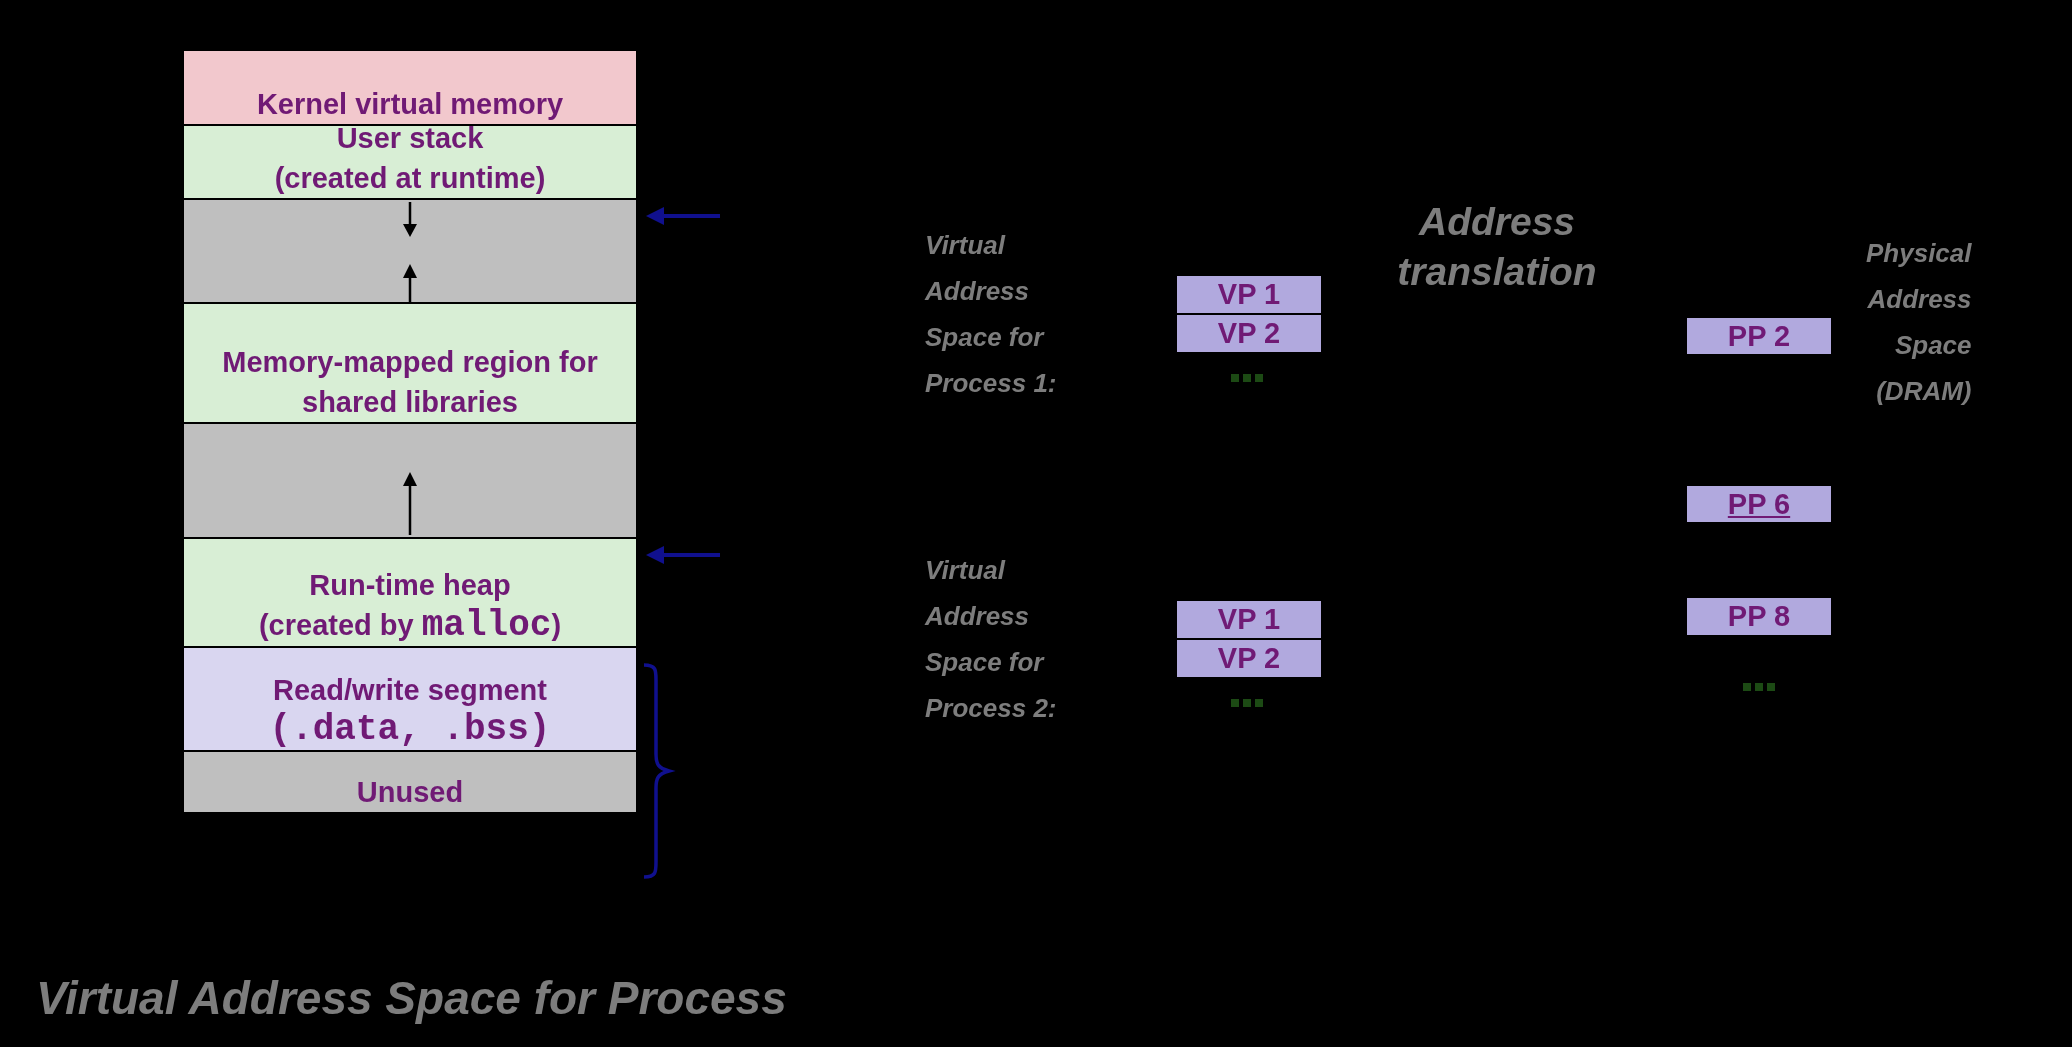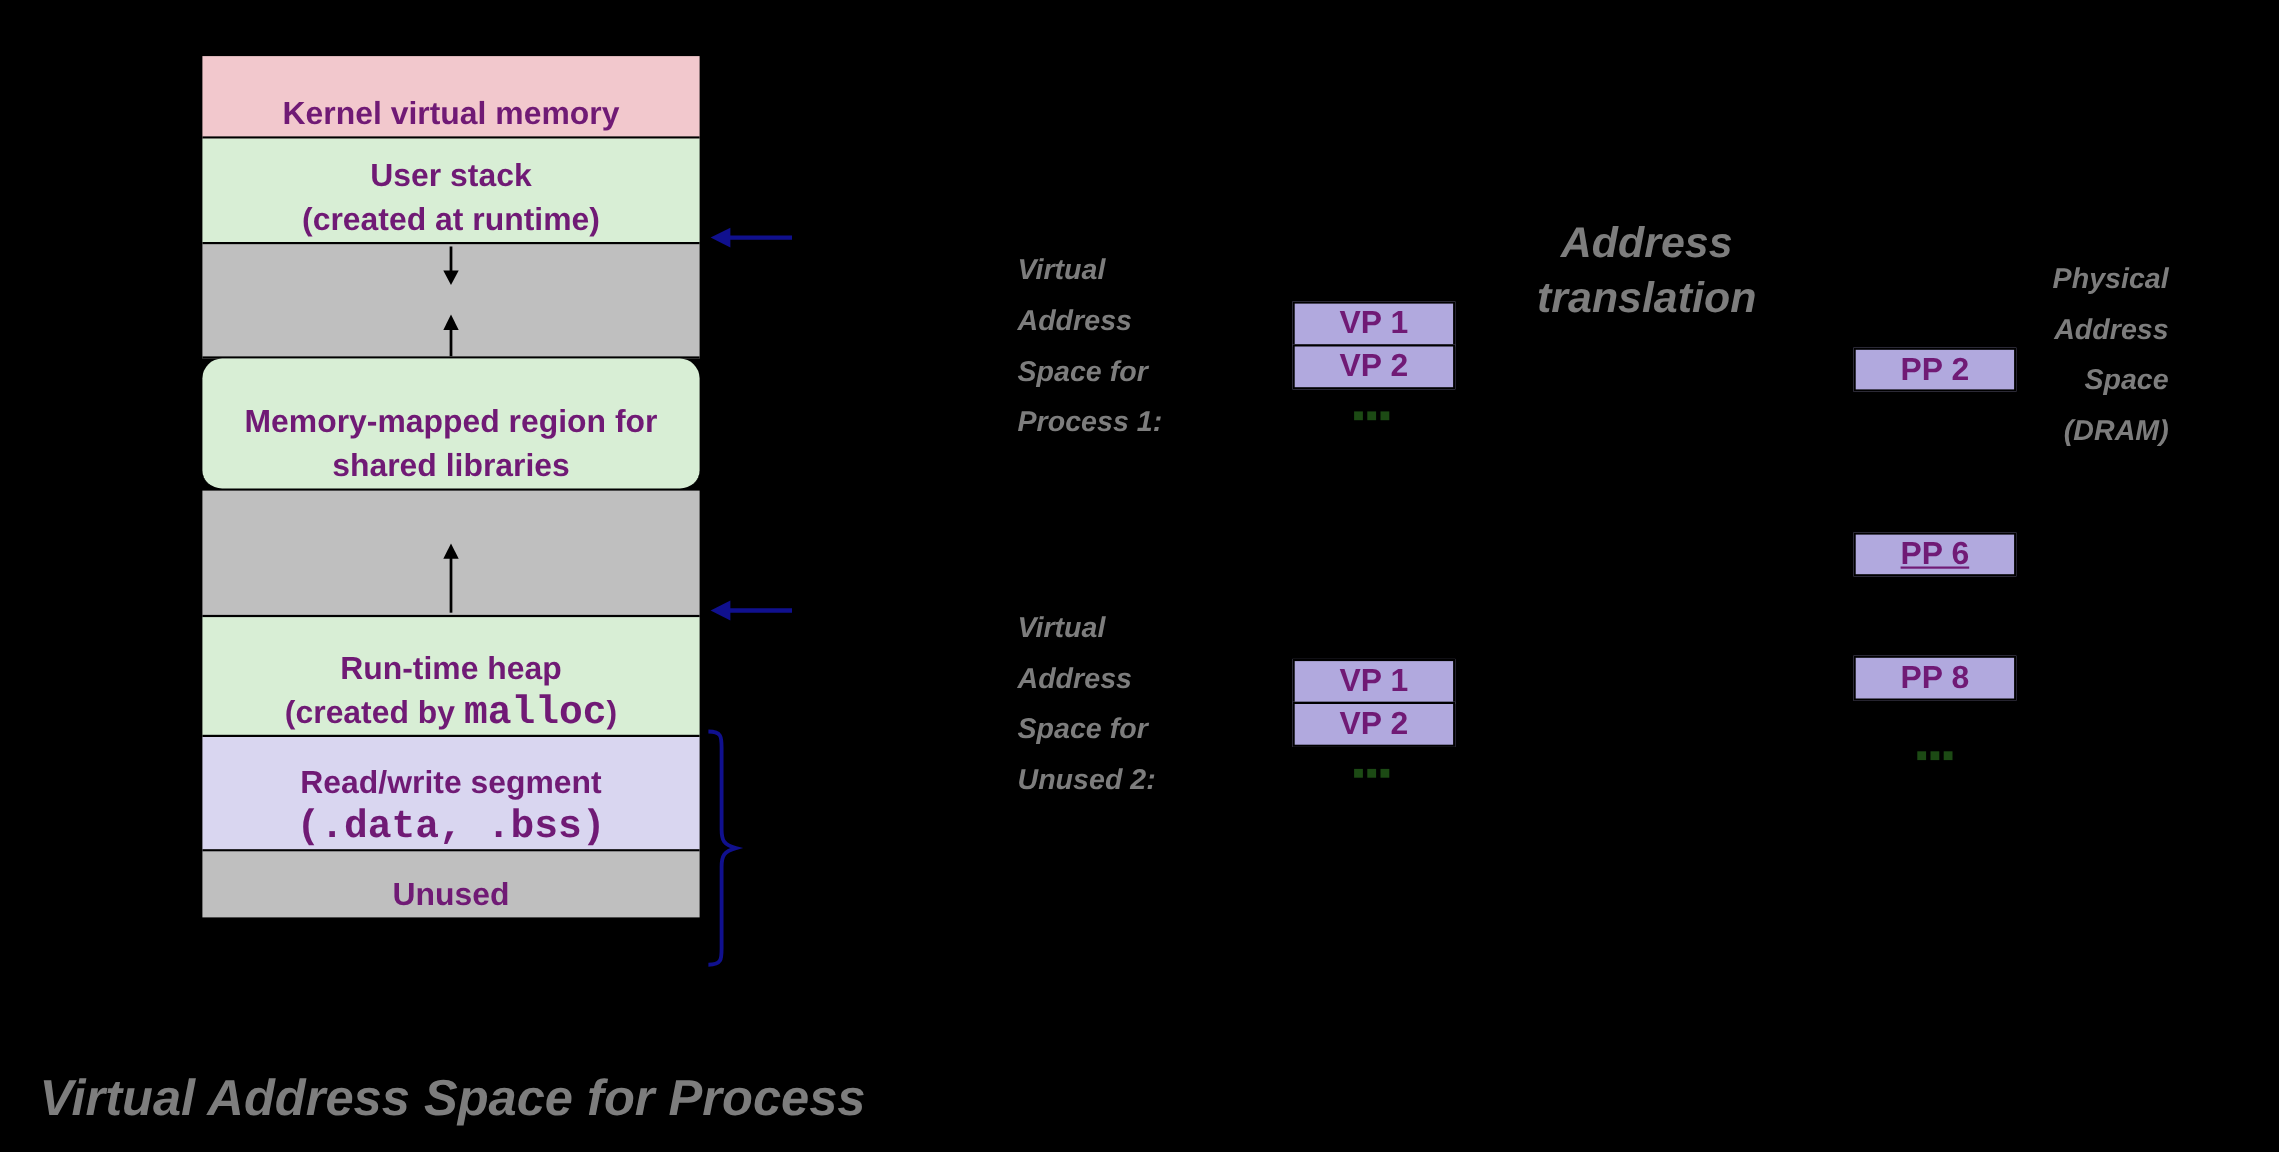--- a/index.html
+++ b/index.html
@@ -9,23 +9,23 @@
 
   
   #memmap{left:182px;top:49px;width:456px;border:2px solid #000;
           box-sizing:border-box;background:#000;}
   .seg{box-sizing:border-box;border-bottom:2px solid #000;display:flex;
        flex-direction:column;align-items:center;justify-content:flex-end;
        text-align:center;color:#701a75;font-weight:bold;font-size:29px;
        line-height:40px;position:relative;}
   .seg:last-child{border-bottom:none;}
   .seg-kernel {height:75px;background:#f2c8cd;}
-  .seg-stack  {height:96px;background:#d8eed5;}
+  .seg-stack  {height:74px;background:#d8eed5;}
   .seg-gray1  {height:104px;background:#bfbfbf;}
-  .seg-mmap   {height:120px;background:#d8eed5;border-radius:18px;}
+  .seg-mmap   {height:120px;background:#d8eed5;}
   .seg-gray2  {height:115px;background:#bfbfbf;}
   .seg-heap   {height:109px;background:#d8eed5;}
   .seg-rw     {height:104px;background:#d9d6f0;}
   .seg-ro     {height:109px;background:#f6f3c3;}
   .seg-unused {height:60px;background:#bfbfbf;}
   .mono{font-family:Liberation Mono, monospace;font-size:36px;font-weight:bold;}
   .growsvg{position:absolute;left:0;top:0;}
 
   
   .glabel{color:#7d7d7d;font-weight:bold;font-style:italic;
@@ -150,21 +150,21 @@
 <div id="dots-pp" class="abs dots">
   <span></span>
     <span></span>
     <span></span>
 </div>
 
 <div id="p2-label" class="abs glabel">
   <div>Virtual</div>
   <div>Address</div>
   <div>Space for</div>
-  <div>Unused 2:</div>
+  <div>Process 2:</div>
 </div>
 <div id="vp-p2" class="abs pagestack">
   <div class="pagebox">VP 1</div>
   <div class="pagebox">VP 2</div>
 </div>
 <div id="dots-p2" class="abs dots">
   <span></span>
     <span></span>
     <span></span>
 </div>

